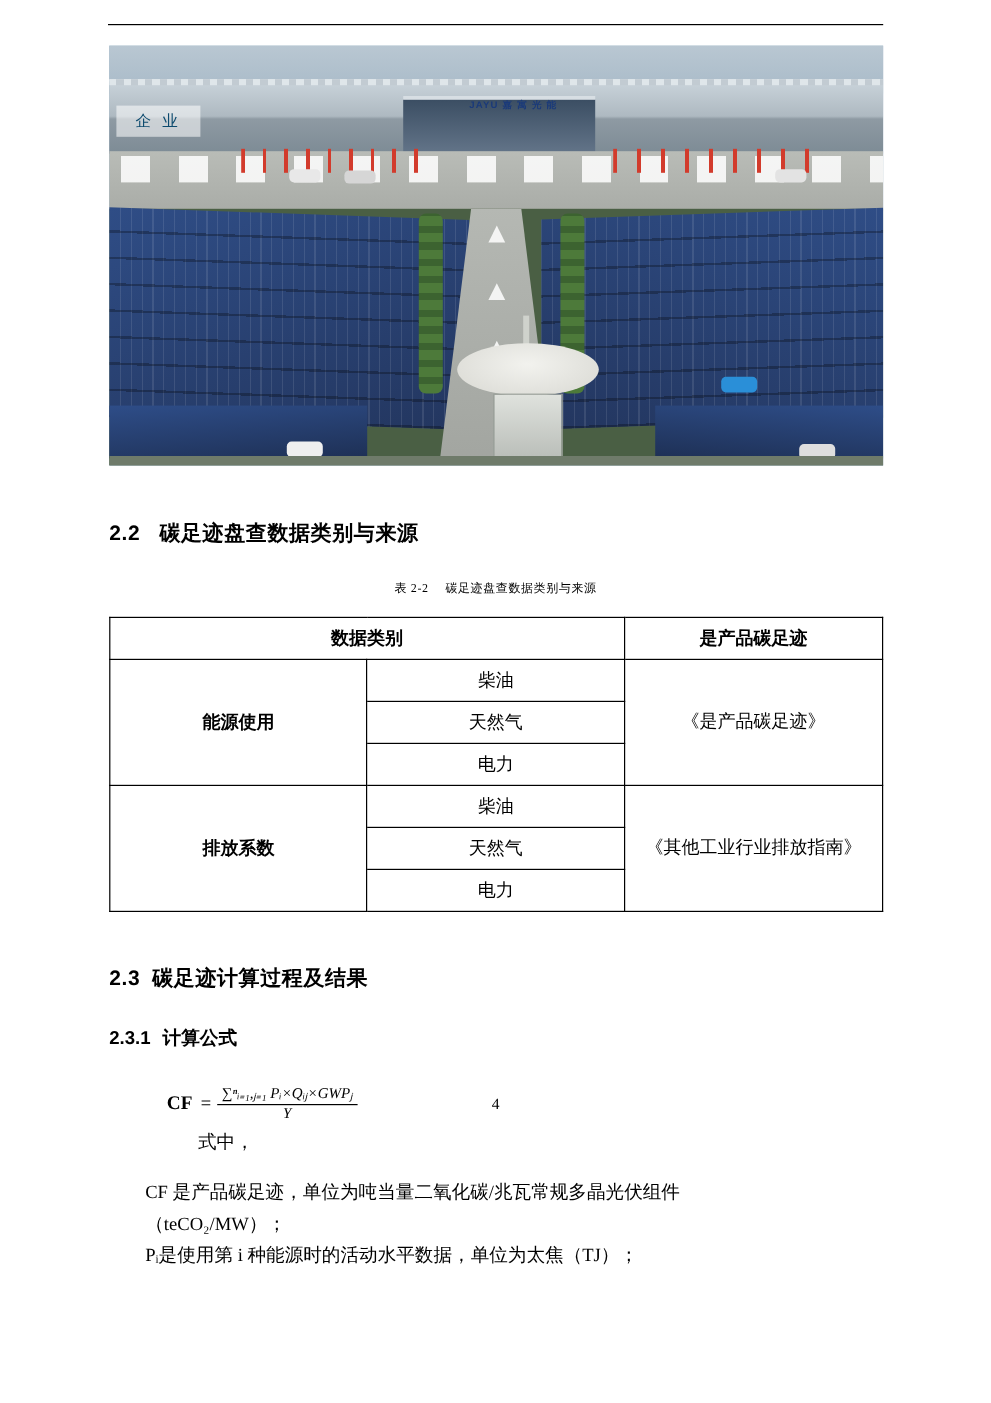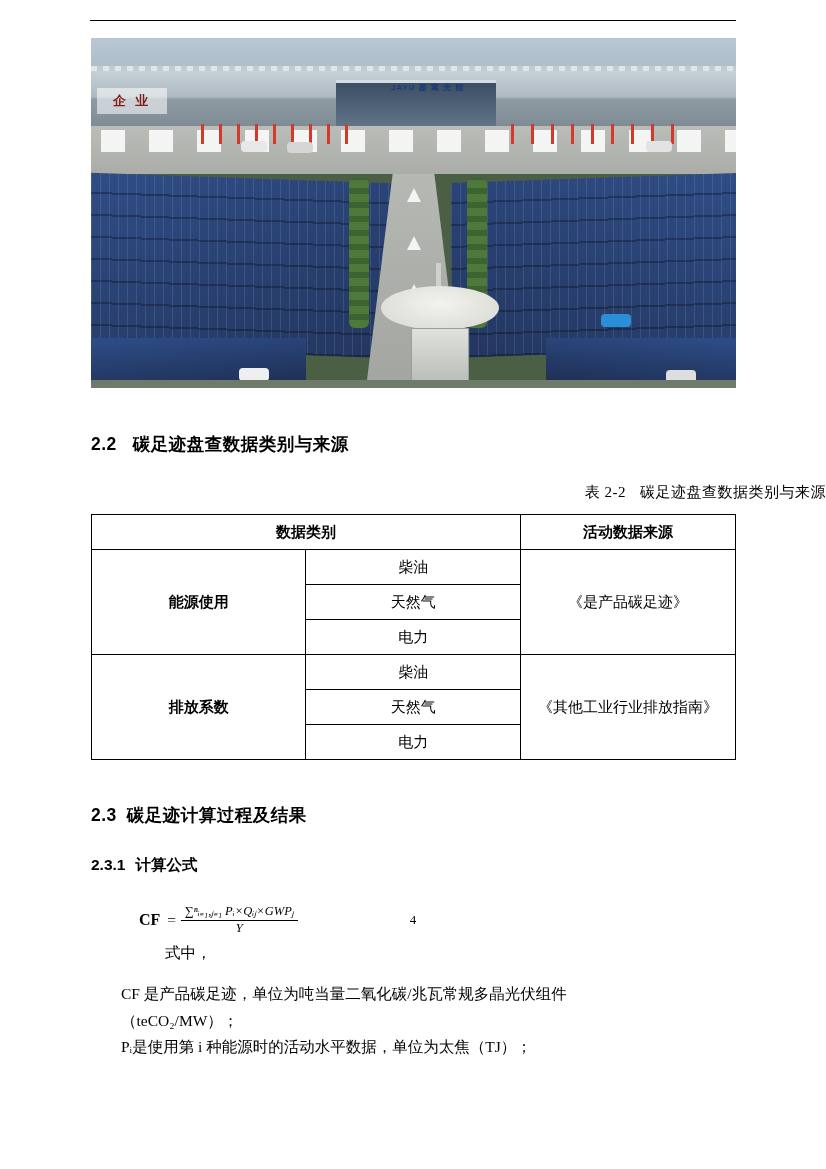--- a/index.html
+++ b/index.html
@@ -63,21 +63,21 @@
   }
   .ph-logo {
     position: absolute; left: 300px; top: 44px;
     font-family: "Liberation Sans", sans-serif;
     font-size: 8px; letter-spacing: 1px; color: #1a3a7a; font-weight: bold;
     white-space: nowrap;
   }
   .ph-sign-left {
     position: absolute; left: 6px; top: 50px; width: 70px; height: 26px;
     background: rgba(255,255,255,0.55);
-    color: #7f1d1d; font-size: 13px; font-weight: bold;
+    color: #0c4a6e; font-size: 13px; font-weight: normal;
     display: flex; align-items: center; justify-content: center;
     letter-spacing: 3px;
   }
   
   .ph-ground {
     position: absolute; left: 0; top: 88px; width: 100%; height: 50px;
     background: linear-gradient(#b9bcb7, #a9aca7);
   }
   .ph-tents {
     position: absolute; left: 0; top: 92px; width: 100%; height: 22px;
@@ -179,22 +179,22 @@
     font-weight: bold;
     font-size: 15.5px;
     white-space: nowrap;
   }
   .h3 .num { margin-right: 10px; }
 
   .table-caption {
     position: absolute;
     top: 483px;
     left: 0; width: 100%;
-    text-align: right;
-    font-size: 15px;
+    text-align: center;
+    font-size: 10px;
     letter-spacing: 0.5px;
   }
   .table-caption .cap-num { margin-right: 14px; }
 
   
   table.data {
     position: absolute;
     top: 514px;
     left: 91px;
     width: 645px;
@@ -305,21 +305,21 @@
   </div>
 
   <div class="table-caption">
     <span class="cap-num">表 2-2</span><span>碳足迹盘查数据类别与来源</span>
   </div>
 
   <table class="data">
     <tbody>
         <tr>
       <td class="hdr" colspan="2">数据类别</td>
-      <td class="hdr">活动数据来源</td>
+      <td class="hdr">是产品碳足迹</td>
     </tr>
 
     <tr>
       <td class="cat" rowspan="3">能源使用</td>
       <td class="sub">柴油</td>
       <td class="src" rowspan="3">《是产品碳足迹》</td>
     </tr>
     <tr>
       <td class="sub">天然气</td>
     </tr>

